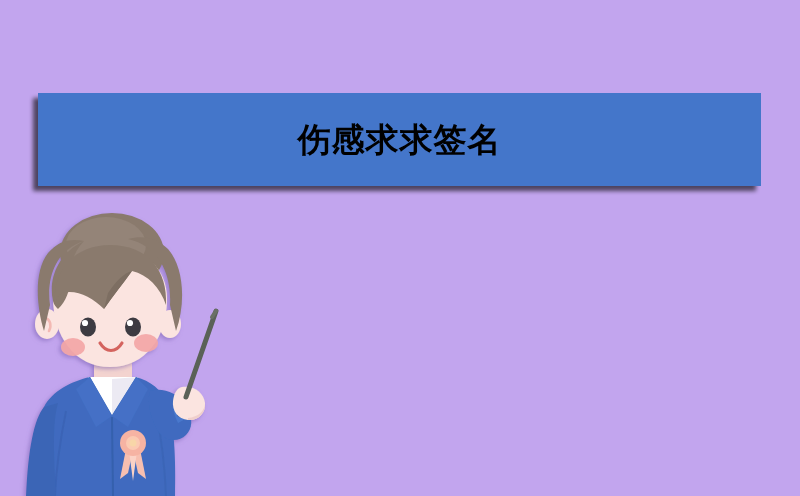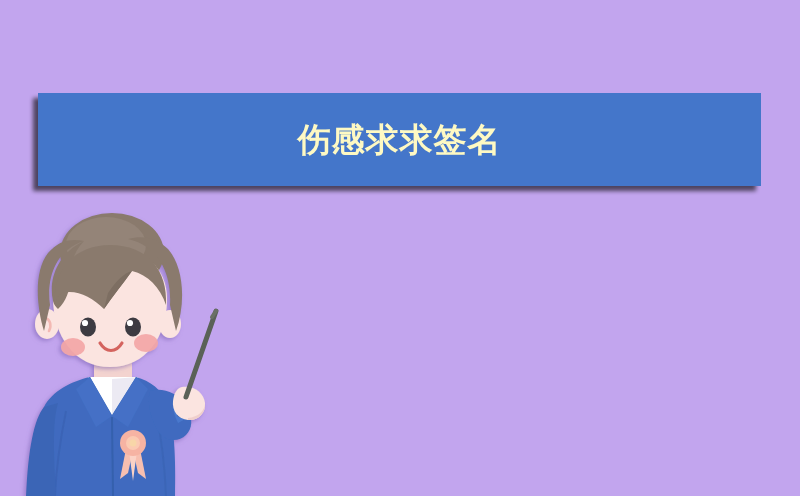--- a/index.html
+++ b/index.html
@@ -36,21 +36,21 @@
     left: 38px;
     top: 93px;
     width: 723px;
     height: 93px;
     background: #4476ca;
     display: flex;
     align-items: center;
     justify-content: center;
   }
   #banner-title {
-    color: #fef9c3;
+    color: #000000;
     font-family: "DejaVu Sans", "Liberation Sans", sans-serif;
     font-size: 33px;
     font-weight: bold;
     letter-spacing: 1px;
     line-height: 1;
     white-space: nowrap;
     user-select: none;
   }
 
   

